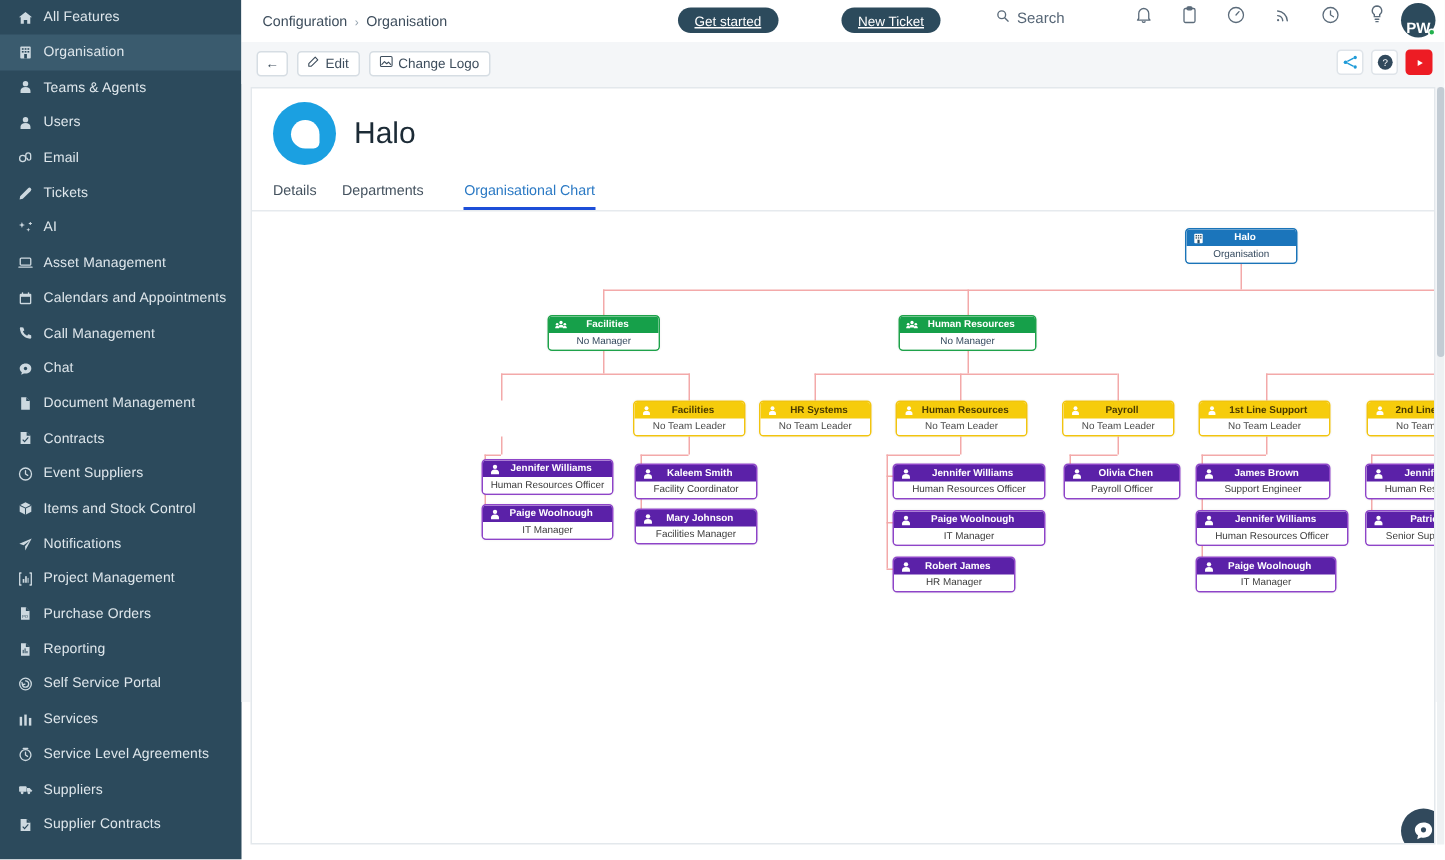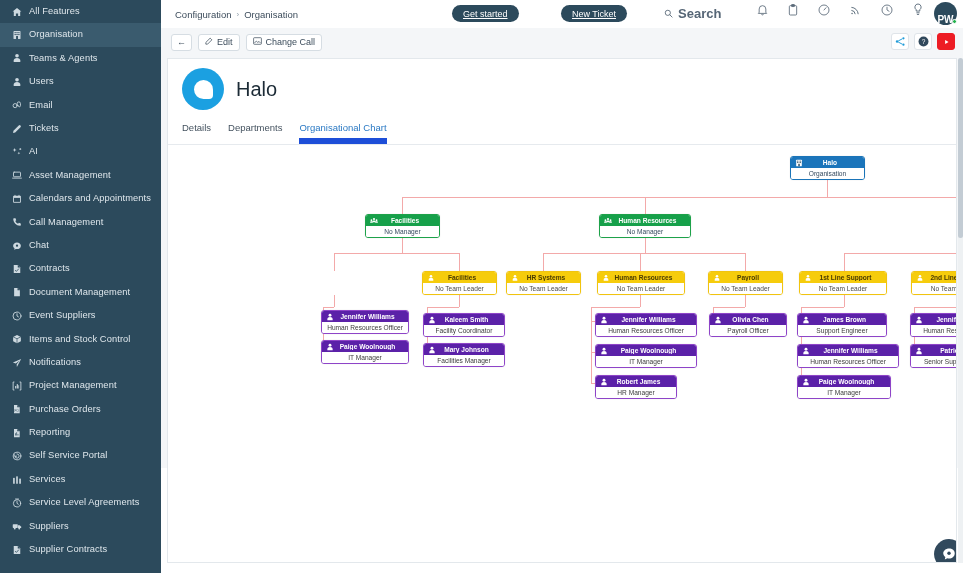--- a/index.html
+++ b/index.html
@@ -60,21 +60,21 @@
     display: flex; align-items: center; justify-content: center;
     padding: 0 11px;
     white-space: nowrap;
     text-decoration: underline;
   }
   #getstarted { position: absolute; left: 291px; top: 5px; }
   #newticket  { position: absolute; left: 400px; top: 5px; }
   #searchbox {
     position: absolute; left: 503px; top: 6px;
     display: flex; align-items: flex-end; gap: 5px;
-    font-size: 13px; color: #566676; font-weight: bold;
+    font-size: 10px; color: #566676;
   }
   #topicons {
     position: absolute; left: 596px; top: 3px;
     display: flex; align-items: center; gap: 20px;
   }
   #topicons .tico { color: #5b6b7a; display:flex; align-items:center; }
   #avatar {
     position: absolute; right: 6px; top: 2px;
     width: 23px; height: 23px; border-radius: 50%;
     background: #2c4a5c; color: #fff;
@@ -130,21 +130,21 @@
     transform: rotate(0deg);
   }
   #orgname { margin-left: 12px; font-size: 20px; color: #1c2b36; }
 
   #tabs {
     display: flex; gap: 17px; padding-left: 14px;
     margin-top: 12px; font-size: 9.5px; color: #44525f;
     border-bottom: 1px solid #e6eaee;
   }
   #tabs .tab { padding-bottom: 5px; }
-  #tabs .tab.active { color: #2a79c4; border-bottom: 6px solid #1d4ed8; }
+  #tabs .tab.active { color: #2a79c4; border-bottom: 2px solid #1d4ed8; margin-left: 10px; }
 
   
   #chart { position: relative; width: 100%; height: 420px; overflow: hidden; }
 
   .node {
     position: absolute;
     border-radius: 3px;
     background: #fff;
     font-size: 6.6px;
     overflow: hidden;
@@ -310,35 +310,35 @@
           <svg width="10" height="10" viewBox="0 0 16 16" fill="#cdd9e0">
             <path d="M8 2.2C4.6 2.2 1.8 4.5 1.8 7.4c0 1.6.9 3 2.3 4L3.4 14l2.9-1.3c.5.1 1.1.2 1.7.2 3.4 0 6.2-2.3 6.2-5.5S11.4 2.2 8 2.2z"></path>
             <circle cx="8" cy="7.4" r="1.8" fill="#2c4a5c"></circle>
           </svg>
         </span>
         <span class="side-label">Chat</span>
       </div>
       <div class="side-item">
         <span class="si-ico">
           <svg width="10" height="10" viewBox="0 0 16 16" fill="#cdd9e0">
+            <path d="M3.4 1.4h5.4l3.8 3.8v9.4H3.4z"></path>
+            <path d="M8.8 1.4v3.8h3.8" fill="#2c4a5c"></path>
+          </svg>
+        </span>
+        <span class="side-label">Document Management</span>
+      </div>
+      <div class="side-item">
+        <span class="si-ico">
+          <svg width="10" height="10" viewBox="0 0 16 16" fill="#cdd9e0">
             <path d="M2.8 1.6h6.4l4 4v8.8H2.8z"></path>
             <path d="M9.2 1.6v4h4" fill="#2c4a5c"></path>
             <path d="M5 9.8l2 2 4-4.4" stroke="#2c4a5c" stroke-width="1.3" fill="none"></path>
           </svg>
         </span>
         <span class="side-label">Contracts</span>
-      </div>
-      <div class="side-item">
-        <span class="si-ico">
-          <svg width="10" height="10" viewBox="0 0 16 16" fill="#cdd9e0">
-            <path d="M3.4 1.4h5.4l3.8 3.8v9.4H3.4z"></path>
-            <path d="M8.8 1.4v3.8h3.8" fill="#2c4a5c"></path>
-          </svg>
-        </span>
-        <span class="side-label">Document Management</span>
       </div>
       <div class="side-item">
         <span class="si-ico">
           <svg width="10" height="10" viewBox="0 0 16 16" fill="none" stroke="#cdd9e0" stroke-width="1.4" stroke-linejoin="round" stroke-linecap="round">
             <circle cx="8" cy="8" r="6.4"></circle>
             <path d="M8 4.4V8l2.4 1.5"></path>
           </svg>
         </span>
         <span class="side-label">Event Suppliers</span>
       </div>
@@ -525,21 +525,21 @@
         </span>
         <span>Edit</span>
       </div>
       <div class="abtn">
         <span>
           <svg width="9" height="8" viewBox="0 0 15 13" fill="none" stroke="#3d4d5c" stroke-width="1.2">
             <rect x="1" y="1" width="13" height="11" rx="1.3"></rect>
               <path d="M2.2 10.2l3.3-3.6 2.5 2.4 2-1.9 2.8 3.1" stroke-linejoin="round"></path>
           </svg>
         </span>
-        <span>Change Call</span>
+        <span>Change Logo</span>
       </div>
 
       <div id="rightbtns">
         <div class="rbtn">
           <svg width="11" height="11" viewBox="0 0 16 16" fill="none" stroke="#1f9bd8" stroke-width="1.4">
             <circle cx="3" cy="8" r="1.8" fill="#1f9bd8" stroke="none"></circle>
             <circle cx="12.3" cy="3.4" r="1.6" fill="#1f9bd8" stroke="none"></circle>
             <circle cx="12.3" cy="12.6" r="1.6" fill="#1f9bd8" stroke="none"></circle>
             <path d="M4.7 7.2L10.8 4M4.7 8.8l6.1 3.2"></path>
           </svg>

